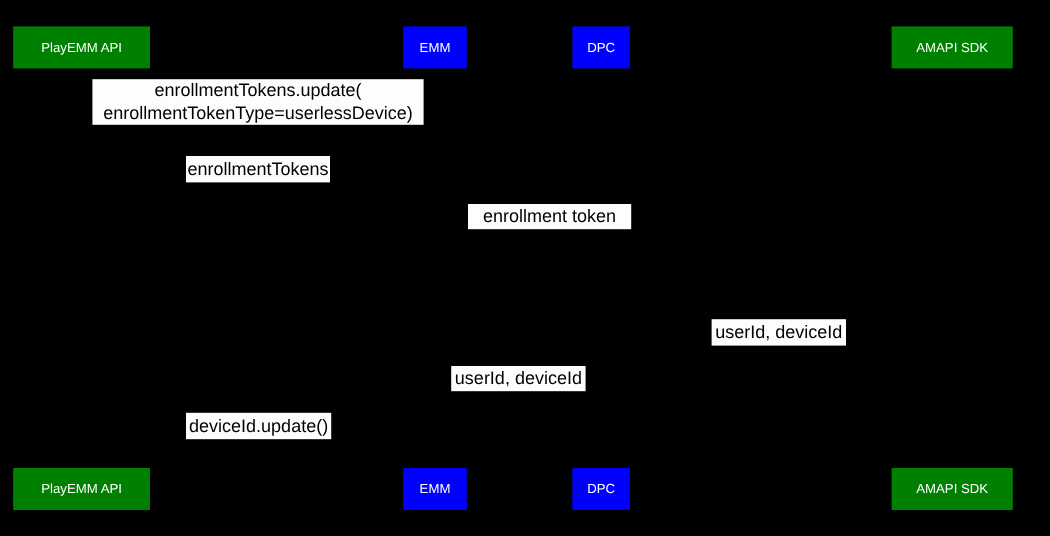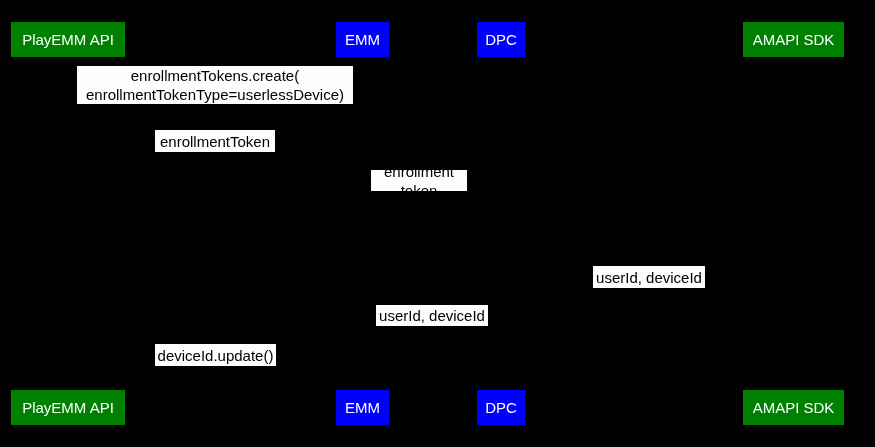--- a/index.html
+++ b/index.html
@@ -11,21 +11,21 @@
   .canvas {
     position: relative;
     width: 875px;
     height: 447px;
     overflow: hidden;
   }
   .actor {
     position: absolute;
     height: 35px;
     color: #ffffff;
-    font-size: 15px;
+    font-size: 11px;
     display: flex;
     align-items: center;
     justify-content: center;
     text-align: center;
     white-space: nowrap;
   }
   .msg {
     position: absolute;
     background: #fdfdfd;
     color: #000000;
@@ -41,24 +41,24 @@
 </head>
 <body>
 
 <div class="canvas" style="background: rgb(0, 0, 0);">
 
   <div class="actor" style="left: 11px; top: 22px; width: 114px; background: rgb(0, 128, 0);">PlayEMM API</div>
   <div class="actor" style="left: 336px; top: 22px; width: 53px; background: rgb(0, 0, 255);">EMM</div>
   <div class="actor" style="left: 477px; top: 22px; width: 48px; background: rgb(0, 0, 255);">DPC</div>
   <div class="actor" style="left: 743px; top: 22px; width: 101px; background: rgb(0, 128, 0);">AMAPI SDK</div>
 
-  <div class="msg" style="left:77px;  top:66px;  width:276px; height:38px;">enrollmentTokens.create(
+  <div class="msg" style="left:77px;  top:66px;  width:276px; height:38px;">enrollmentTokens.update(
 enrollmentTokenType=userlessDevice)</div>
-  <div class="msg" style="left:155px; top:130px; width:120px; height:22px;">enrollmentToken</div>
-  <div class="msg" style="left:371px; top:170px; width:96px; height:21px;">enrollment token</div>
+  <div class="msg" style="left:155px; top:130px; width:120px; height:22px;">enrollmentTokens</div>
+  <div class="msg" style="left:390px; top:170px; width:136px; height:21px;text-align:right;">enrollment token</div>
   <div class="msg" style="left:593px; top:266px; width:112px; height:22px;">userId, deviceId</div>
   <div class="msg" style="left:376px; top:305px; width:112px; height:21px;">userId, deviceId</div>
   <div class="msg" style="left:155px; top:344px; width:121px; height:22px;">deviceId.update()</div>
 
   <div class="actor" style="left: 11px; top: 390px; width: 114px; background: rgb(0, 128, 0);">PlayEMM API</div>
   <div class="actor" style="left: 336px; top: 390px; width: 53px; background: rgb(0, 0, 255);">EMM</div>
   <div class="actor" style="left: 477px; top: 390px; width: 48px; background: rgb(0, 0, 255);">DPC</div>
   <div class="actor" style="left: 743px; top: 390px; width: 101px; background: rgb(0, 128, 0);">AMAPI SDK</div>
 
 </div>

